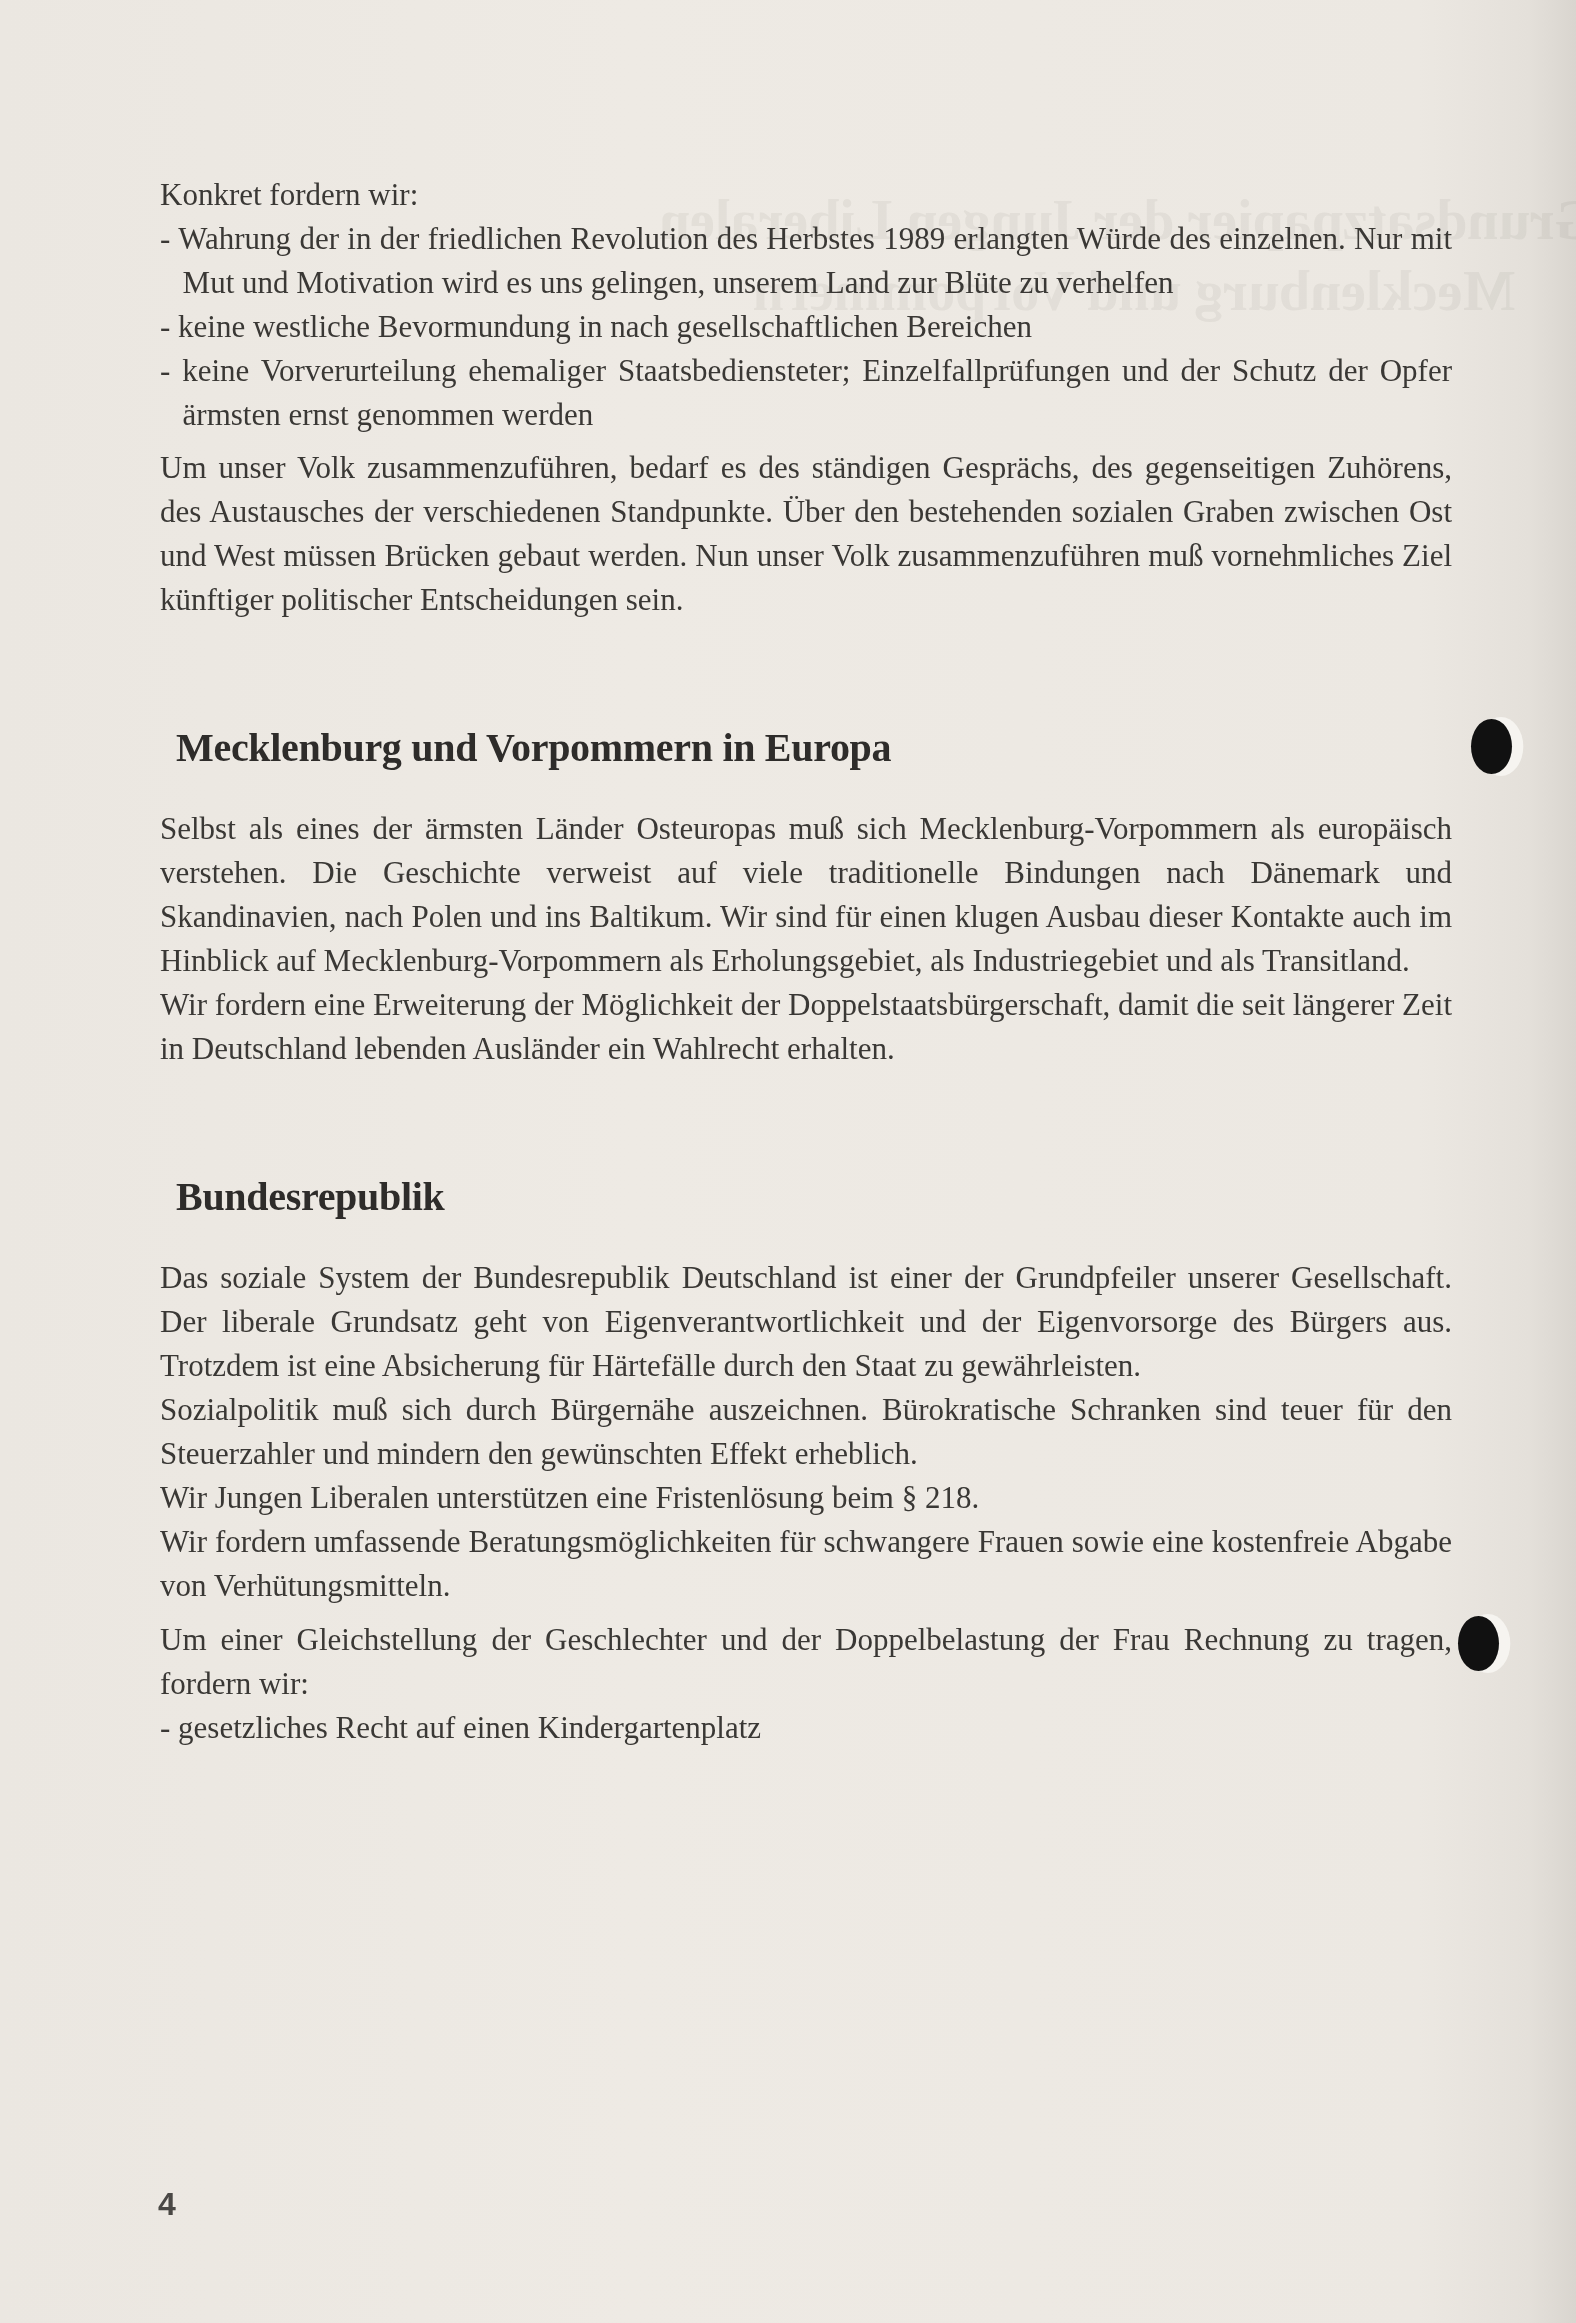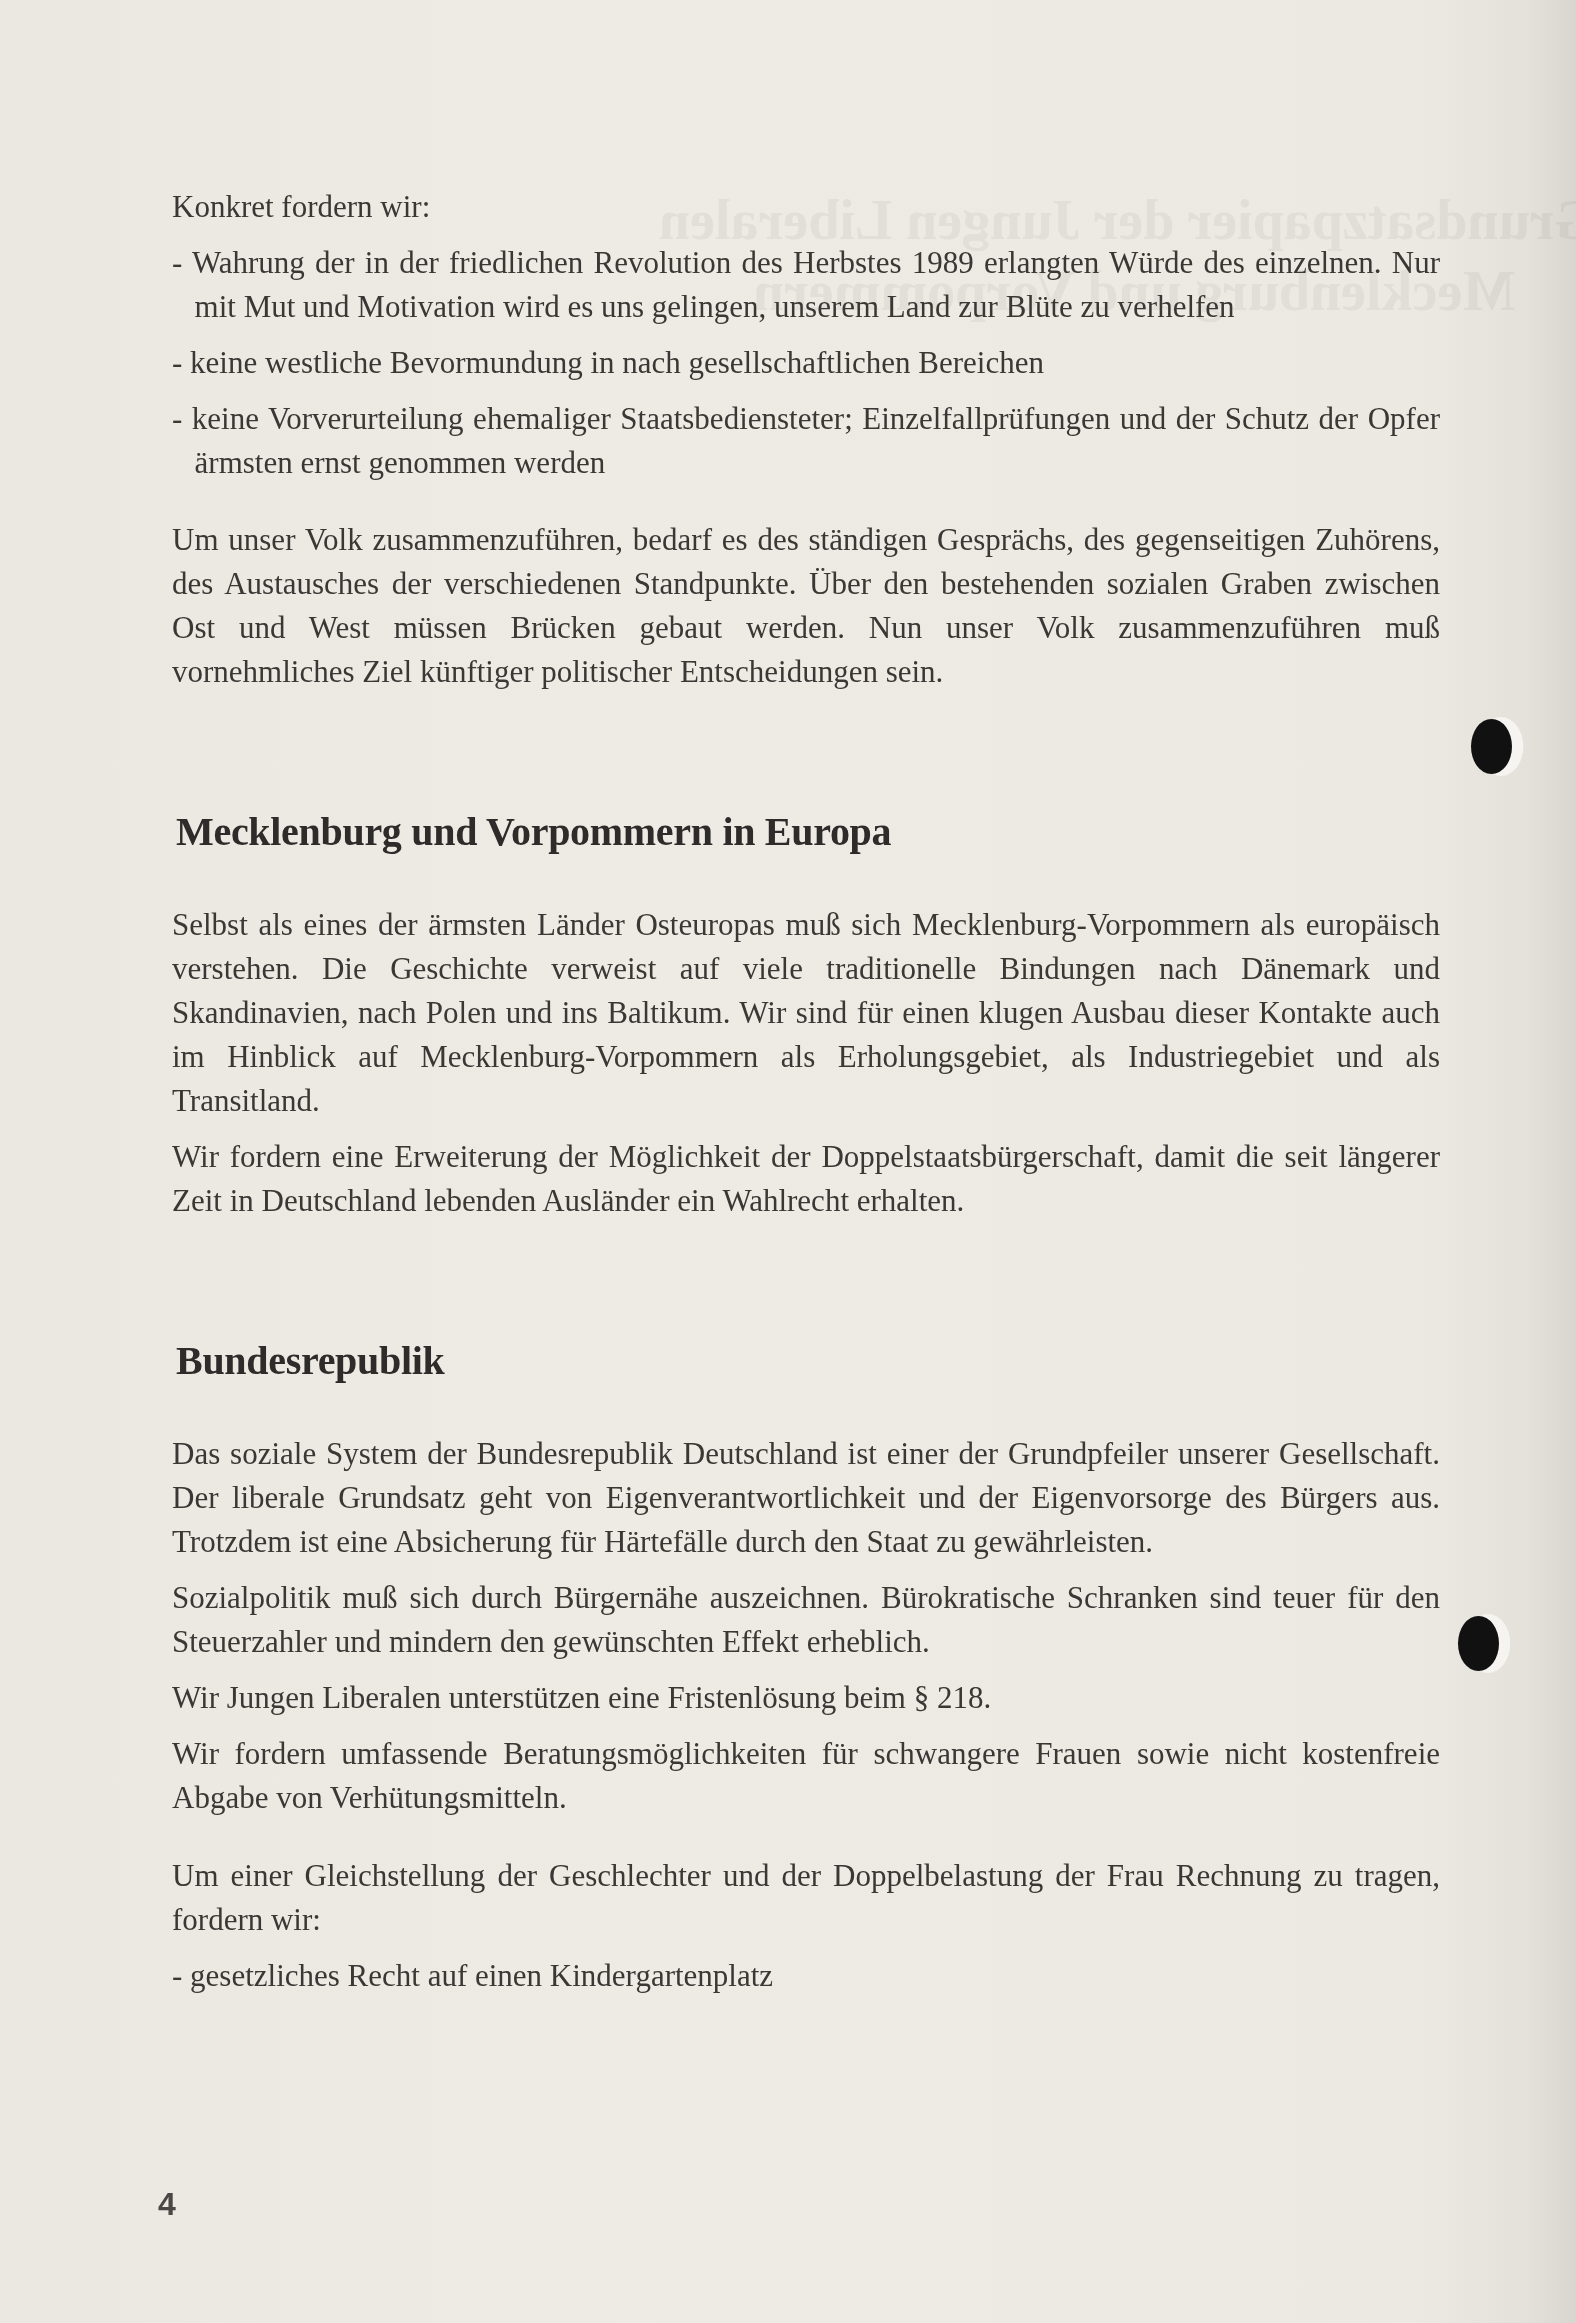--- a/index.html
+++ b/index.html
@@ -16,21 +16,21 @@
     }
     .bleed {
       position: absolute; color: rgba(80,78,75,0.07); transform: scaleX(-1);
       font-weight: bold; white-space: nowrap; pointer-events: none;
     }
     .content {
       position: absolute; left: 160px; top: 173px; width: 1292px;
       font-size: 31px; line-height: 44px;
       text-align: justify;
     }
-    .content p { margin: 12px; }
+    .content p { margin: 0; }
     .gap-s { height: 9.4px; }
     .gap-l { height: 83px; }
     .gap-h { height: 17px; }
     .item { padding-left: 22.6px; text-indent: -22.6px; }
     h2 {
       margin: 16px; font-size: 40px; line-height: 53px; font-weight: bold;
       color: #2e2c2a; letter-spacing: -0.3px; text-align: left;
     }
     .page-num {
       position: absolute; left: 158px; top: 2186px;
@@ -64,21 +64,21 @@
     <div class="gap-h"></div>
     <p>Selbst als eines der ärmsten Länder Osteuropas muß sich Mecklenburg-Vorpommern als europäisch verstehen. Die Geschichte verweist auf viele traditionelle Bindungen nach Dänemark und Skandinavien, nach Polen und ins Baltikum. Wir sind für einen klugen Ausbau dieser Kontakte auch im Hinblick auf Mecklenburg-Vorpommern als Erholungsgebiet, als Industriegebiet und als Transitland.</p>
     <p>Wir fordern eine Erweiterung der Möglichkeit der Doppelstaatsbürgerschaft, damit die seit längerer Zeit in Deutschland lebenden Ausländer ein Wahlrecht erhalten.</p>
 
     <div class="gap-l"></div>
     <h2>Bundesrepublik</h2>
     <div class="gap-h"></div>
     <p>Das soziale System der Bundesrepublik Deutschland ist einer der Grundpfeiler unserer Gesellschaft. Der liberale Grundsatz geht von Eigenverantwortlichkeit und der Eigenvorsorge des Bürgers aus. Trotzdem ist eine Absicherung für Härtefälle durch den Staat zu gewährleisten.</p>
     <p>Sozialpolitik muß sich durch Bürgernähe auszeichnen. Bürokratische Schranken sind teuer für den Steuerzahler und mindern den gewünschten Effekt erheblich.</p>
     <p>Wir Jungen Liberalen unterstützen eine Fristenlösung beim § 218.</p>
-    <p>Wir fordern umfassende Beratungsmöglichkeiten für schwangere Frauen sowie nicht kostenfreie Abgabe von Verhütungsmitteln.</p>
+    <p>Wir fordern umfassende Beratungsmöglichkeiten für schwangere Frauen sowie eine kostenfreie Abgabe von Verhütungsmitteln.</p>
     <div class="gap-s"></div>
     <p>Um einer Gleichstellung der Geschlechter und der Doppelbelastung der Frau Rechnung zu tragen, fordern wir:</p>
     <p class="item">- gesetzliches Recht auf einen Kindergartenplatz</p>
   </div>
 
   <div class="hole" style="left:1471px; top:719px;"></div>
   <div class="hole" style="left:1458px; top:1616px;"></div>
 
   <div class="page-num">4</div>
 </div>

